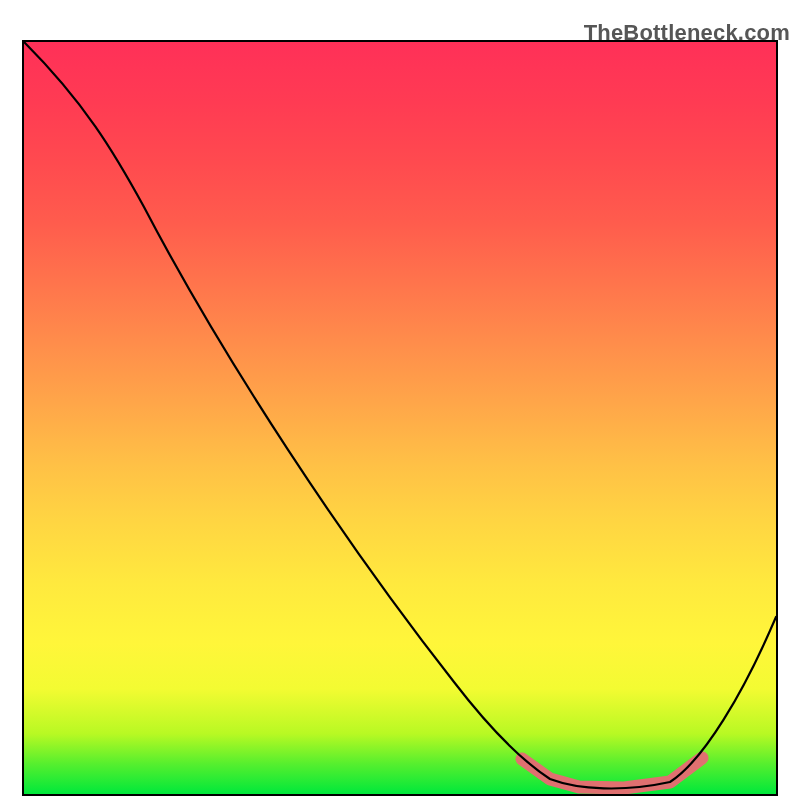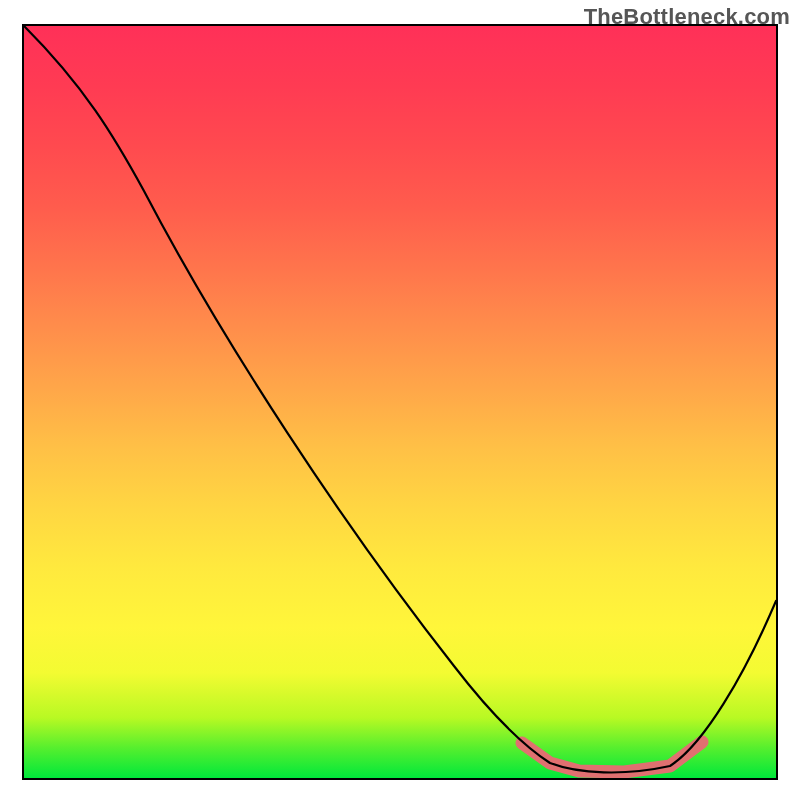--- a/index.html
+++ b/index.html
@@ -7,20 +7,21 @@
     padding: 0;
     width: 800px;
     height: 800px;
     background: #ffffff;
     overflow: hidden;
   }
   .wrap {
     position: relative;
     width: 800px;
     height: 580px;
+    margin-top: 16px;
   }
   .attribution {
     position: absolute;
     top: 4px;
     right: 10px;
     font-family: Arial, Helvetica, sans-serif;
     font-size: 22px;
     font-weight: 600;
     color: #565656;
     letter-spacing: 0.2px;

